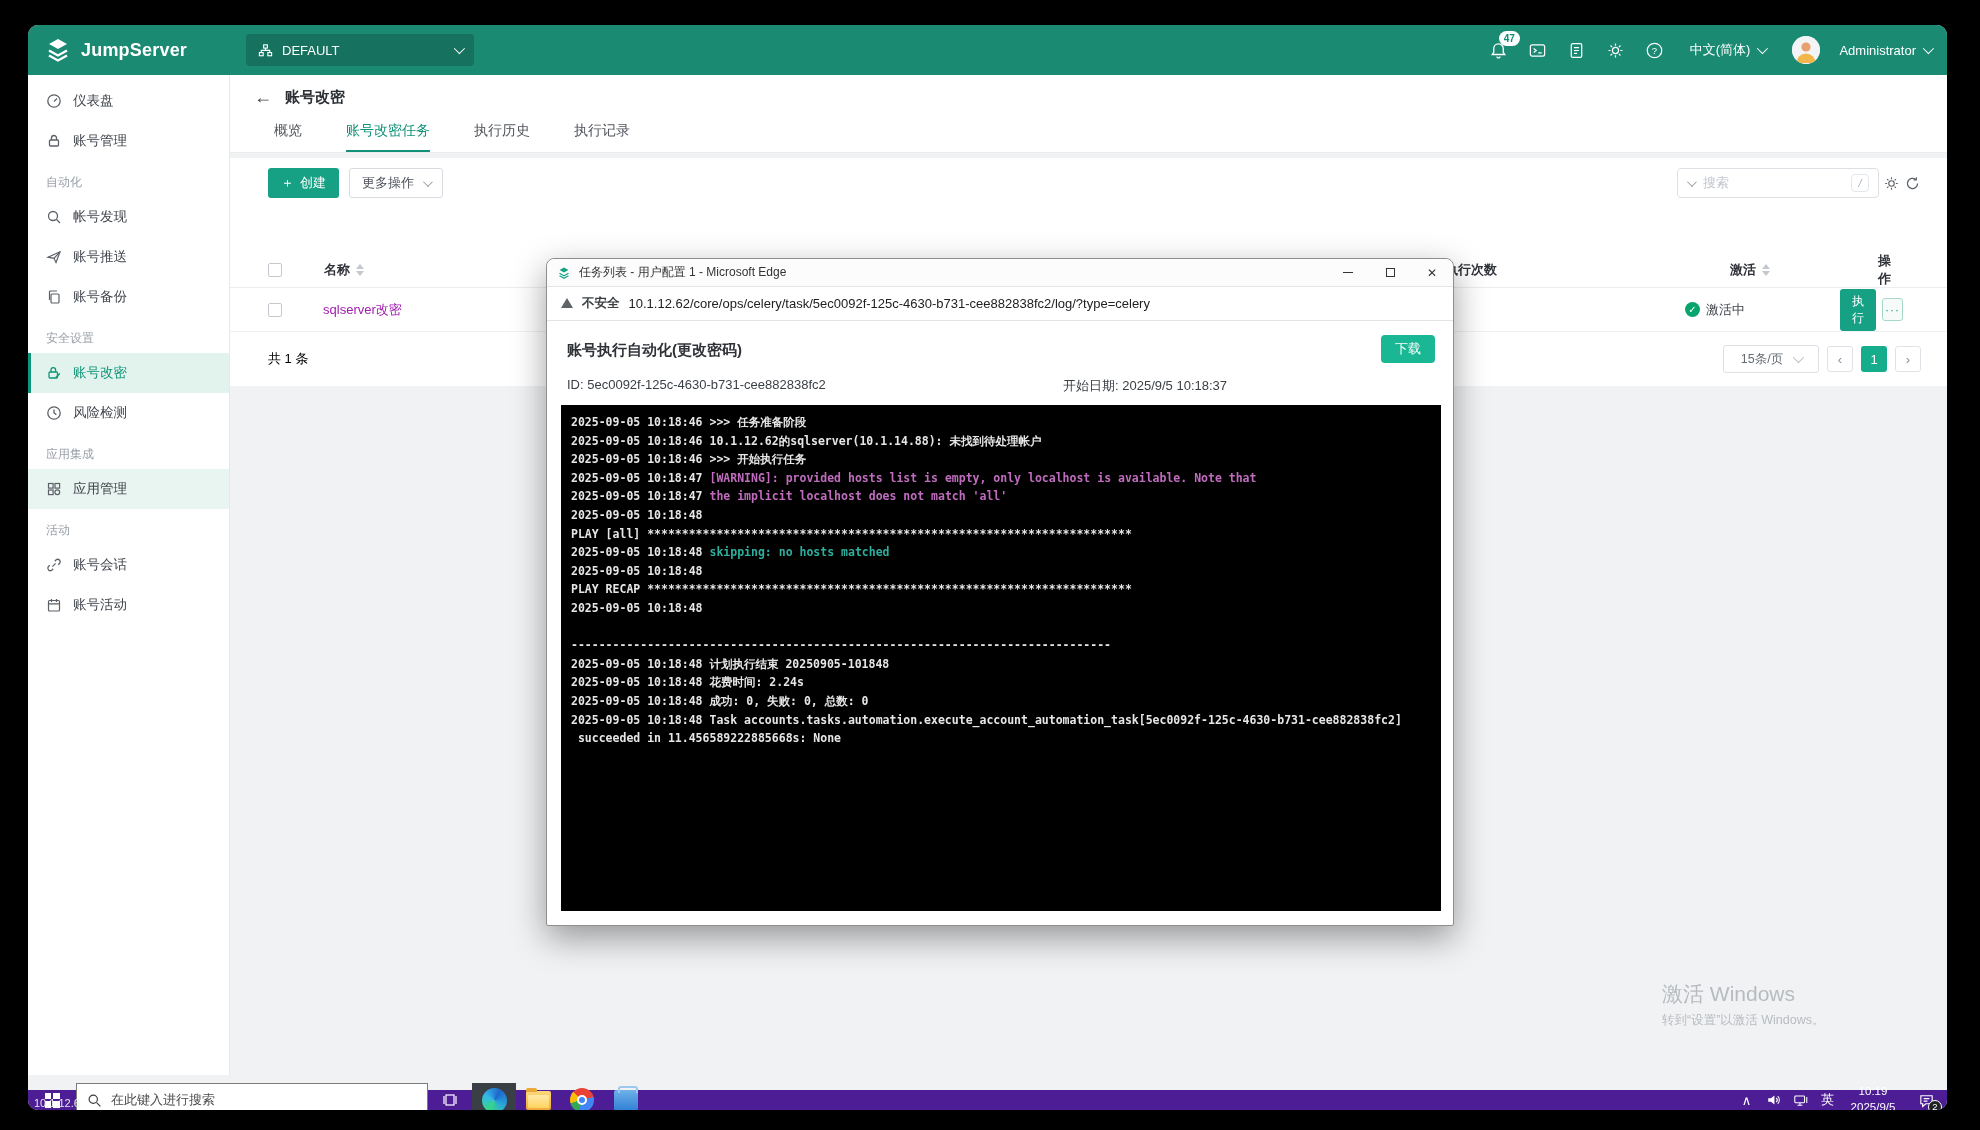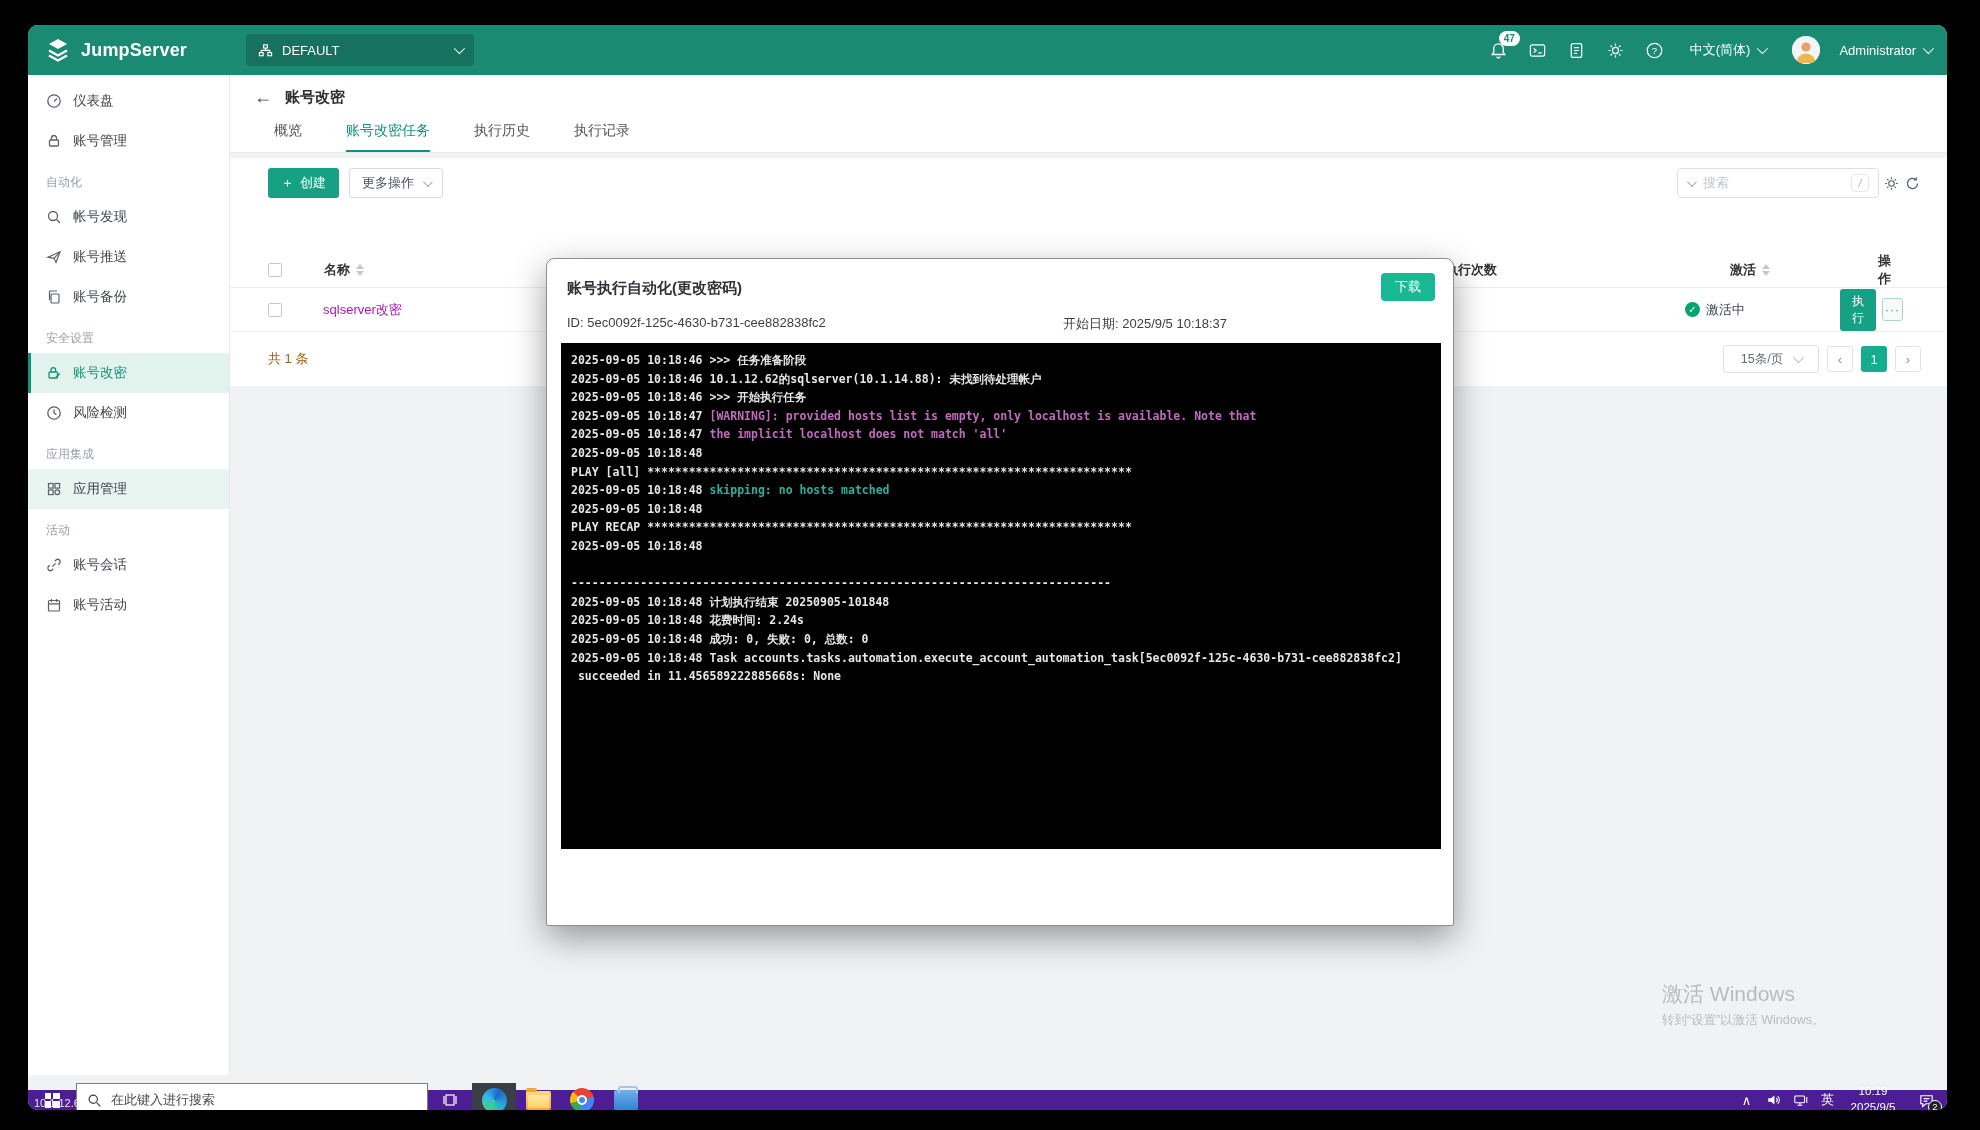--- a/index.html
+++ b/index.html
@@ -87,21 +87,21 @@
   .lnk { color:#a21caf; cursor:pointer; }
   .okdot { width:15px; height:15px; border-radius:50%; background:#07a56e; color:#fff; font-size:10px;
     display:flex; align-items:center; justify-content:center; margin-right:6px; }
   .okdot::after { content:"✓"; }
   .btn-run { background:#17a184; color:#fff; font-size:12px; border:none; border-radius:3px;
     padding:4px 9px; cursor:pointer; }
   .btn-dots { background:#f6fbf9; color:#17a184; border:1px solid #a5d8c9; border-radius:3px;
     width:27px; height:23px; font-size:12px; letter-spacing:1px; margin-left:6px; cursor:pointer;
     display:flex; align-items:center; justify-content:center; }
   .tfoot { height:54px; display:flex; align-items:center; padding:0 26px 0 38px; }
-  .total { font-size:13px; color:#a16207; }
+  .total { font-size:13px; color:#000000; }
   .pager { margin-left:auto; display:flex; align-items:center; gap:8px; }
   .psize { width:96px; height:28px; border:1px solid #dcdfe3; border-radius:3px; background:#fff;
     display:flex; align-items:center; justify-content:center; gap:10px; font-size:12.5px; color:#646b73; cursor:pointer; }
   .pbtn { width:26px; height:26px; border:1px solid #dfe3e7; border-radius:3px; background:#fff;
     color:#8a9097; font-size:13px; display:flex; align-items:center; justify-content:center; cursor:pointer; }
   .pcur { width:26px; height:26px; border-radius:3px; background:#16ad8d; color:#fff; font-size:13px;
     display:flex; align-items:center; justify-content:center; cursor:pointer; }
 
   .watermark { position:absolute; left:1432px; top:905px; color:#aeb2b6; opacity:.85; }
   .wm1 { font-size:21px; }
@@ -471,20 +471,42 @@
       </div>
     </section>
 
     <div class="watermark">
       <div class="wm1">激活 Windows</div>
       <div class="wm2">转到“设置”以激活 Windows。</div>
     </div>
   </main>
 
   <div class="popup">
+    <div class="ptitle">
+      <svg viewBox="0 0 28 28">
+          <path d="M14 3l9 5-9 5-9-5z" fill="#18a184"></path>
+          <path d="M5 14.5l9 5 9-5" stroke="#18a184" stroke-width="2.4" fill="none"></path>
+          <path d="M5 19.5l9 5 9-5" stroke="#18a184" stroke-width="2.4" fill="none"></path>
+        </svg>
+      <span class="ptext">任务列表 - 用户配置 1 - Microsoft Edge</span>
+      <div class="pctrls">
+        <span class="wbtn">
+            <span class="wmin"></span>
+          </span>
+        <span class="wbtn">
+            <span class="wmax"></span>
+          </span>
+        <span class="wbtn wclose">✕</span>
+      </div>
+    </div>
+    <div class="purl">
+      <span class="warn-tri"></span>
+      <span class="sec-label">不安全</span>
+      <span class="url-text">10.1.12.62/core/ops/celery/task/5ec0092f-125c-4630-b731-cee882838fc2/log/?type=celery</span>
+    </div>
     <div class="pbody">
       <div class="pheading">账号执行自动化(更改密码)</div>
       <button class="btn-download">下载</button>
       <div class="meta-id">ID: 5ec0092f-125c-4630-b731-cee882838fc2</div>
       <div class="meta-date">开始日期: 2025/9/5 10:18:37</div>
       <div class="logbox" id="logbox"><div class="lg-line"><span class="lg-d">2025-09-05 10:18:46 &gt;&gt;&gt; 任务准备阶段</span></div><div class="lg-line"><span class="lg-d">2025-09-05 10:18:46 10.1.12.62的sqlserver(10.1.14.88): 未找到待处理帐户</span></div><div class="lg-line"><span class="lg-d">2025-09-05 10:18:46 &gt;&gt;&gt; 开始执行任务</span></div><div class="lg-line"><span class="lg-d">2025-09-05 10:18:47 </span><span class="lg-w">[WARNING]: provided hosts list is empty, only localhost is available. Note that</span></div><div class="lg-line"><span class="lg-d">2025-09-05 10:18:47 </span><span class="lg-w">the implicit localhost does not match 'all'</span></div><div class="lg-line"><span class="lg-d">2025-09-05 10:18:48</span></div><div class="lg-line"><span class="lg-d">PLAY [all] **********************************************************************</span></div><div class="lg-line"><span class="lg-d">2025-09-05 10:18:48 </span><span class="lg-k">skipping: no hosts matched</span></div><div class="lg-line"><span class="lg-d">2025-09-05 10:18:48</span></div><div class="lg-line"><span class="lg-d">PLAY RECAP **********************************************************************</span></div><div class="lg-line"><span class="lg-d">2025-09-05 10:18:48</span></div><div class="lg-line">&nbsp;</div><div class="lg-line"><span class="lg-d">------------------------------------------------------------------------------</span></div><div class="lg-line"><span class="lg-d">2025-09-05 10:18:48 计划执行结束 20250905-101848</span></div><div class="lg-line"><span class="lg-d">2025-09-05 10:18:48 花费时间: 2.24s</span></div><div class="lg-line"><span class="lg-d">2025-09-05 10:18:48 成功: 0, 失败: 0, 总数: 0</span></div><div class="lg-line"><span class="lg-d">2025-09-05 10:18:48 Task accounts.tasks.automation.execute_account_automation_task[5ec0092f-125c-4630-b731-cee882838fc2]</span></div><div class="lg-line"><span class="lg-d"> succeeded in 11.456589222885668s: None</span></div></div>
     </div>
   </div>
 
   <footer class="taskbar">

